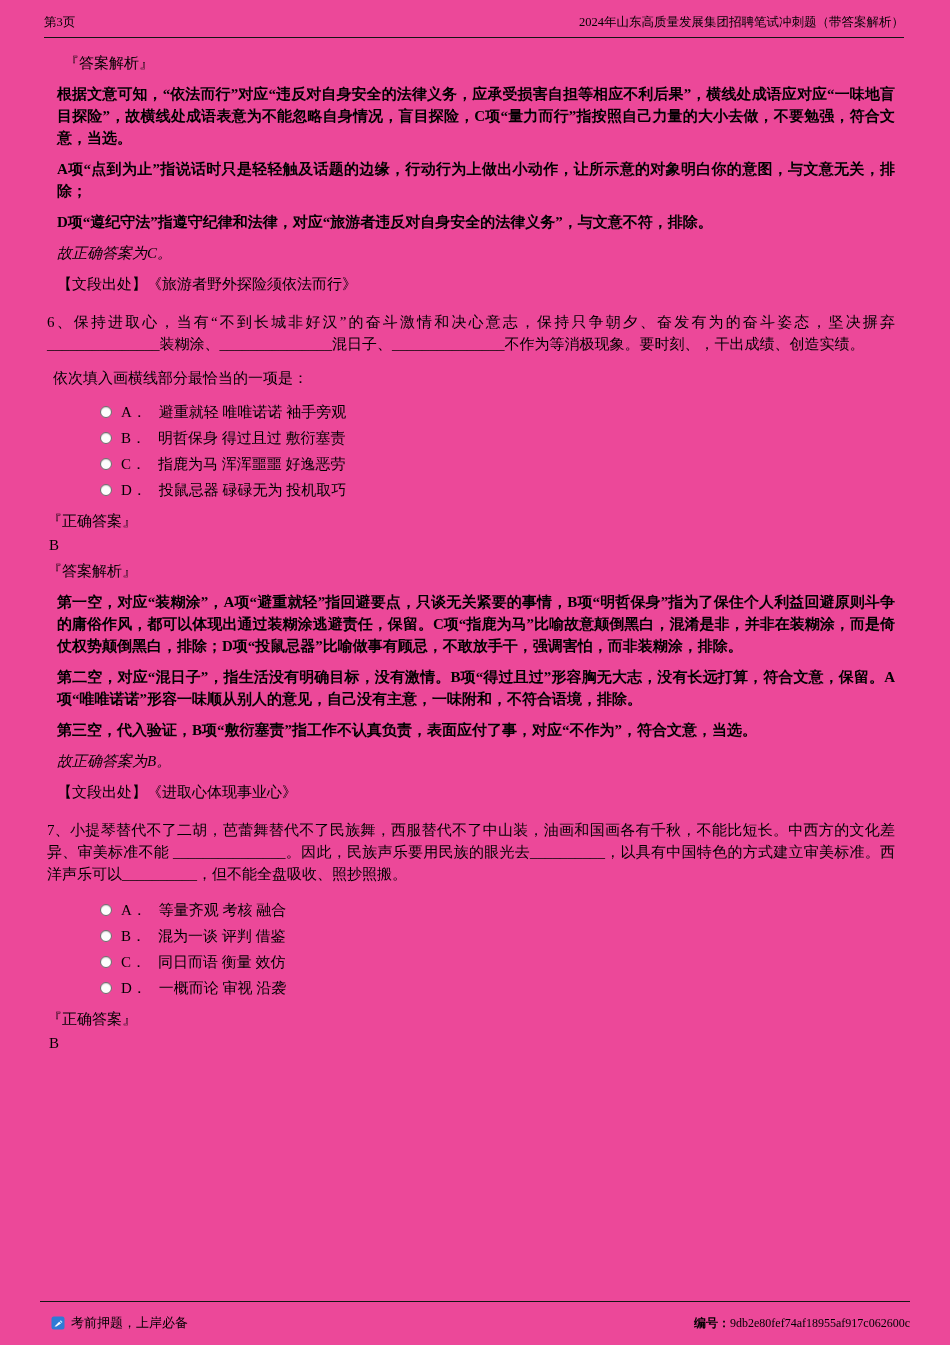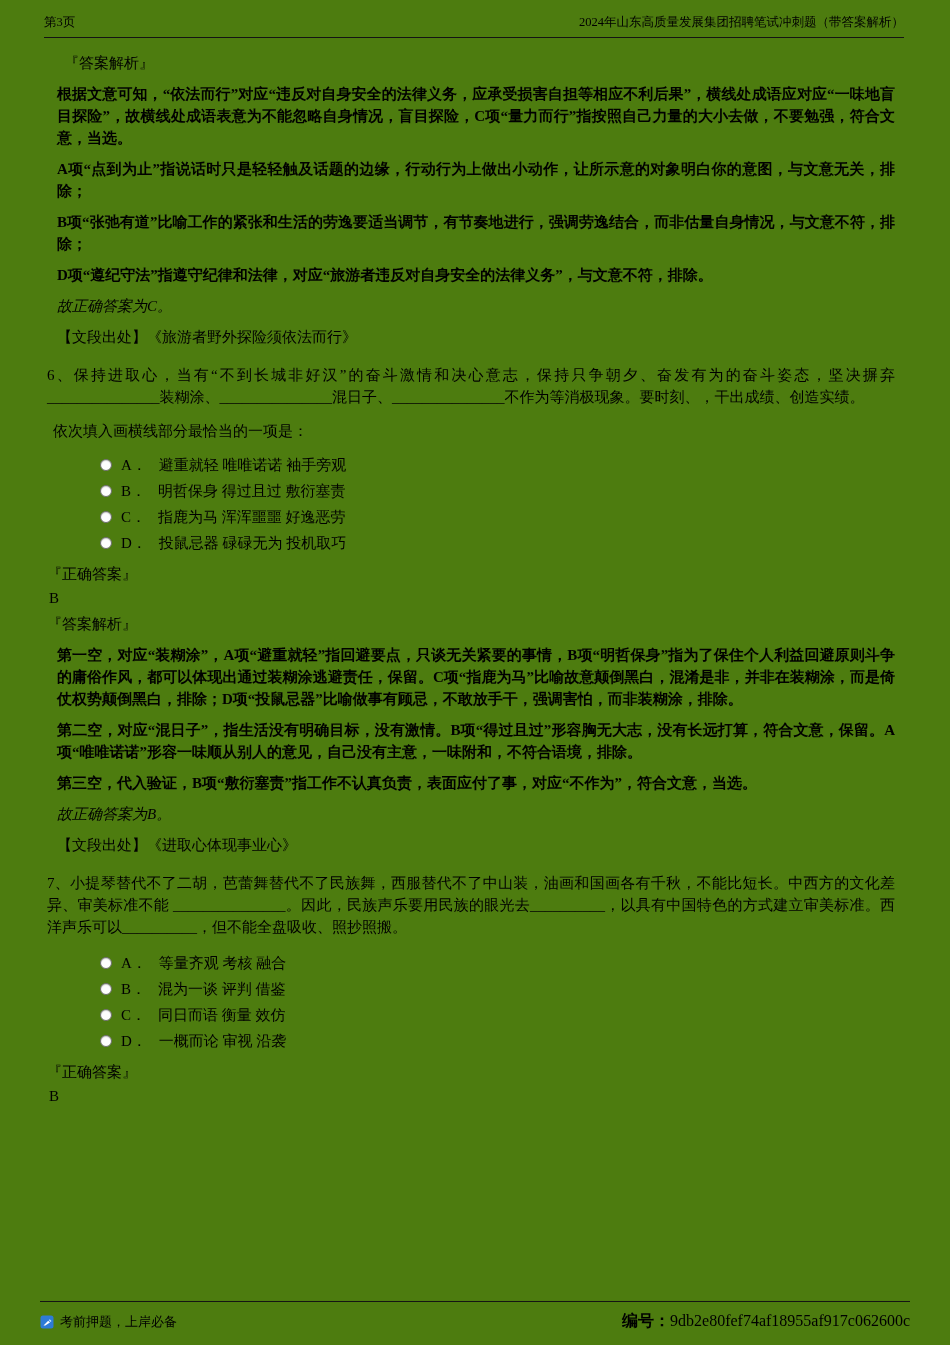--- a/index.html
+++ b/index.html
@@ -1,16 +1,16 @@
 <!DOCTYPE html>
 <html><head>
 <meta charset="utf-8">
 <style>
   html,body{margin:0;padding:0;background:#ffffff;}
-  .page{position:relative;width:950px;height:1345px;background:#4d7c0f;color:#000;
+  .page{position:relative;width:950px;height:1345px;background:#ec4899;color:#000;
         font-family:"Liberation Serif","DejaVu Serif",serif;overflow:hidden;margin:0 auto;}
   .header{position:absolute;top:14px;left:44px;right:46px;display:flex;
           justify-content:space-between;align-items:flex-end;font-size:12.5px;color:#000;}
   .header-rule{position:absolute;top:37px;left:44px;right:46px;height:0;border-top:1.6px solid #141414;}
   .content{position:absolute;top:52px;left:47px;width:848px;font-size:15px;line-height:22px;}
   .label-first{margin:0 0 9px 17px;}
   .label{margin:0 0 9px 0;}
   .para{margin:0 0 9px 10px;text-align:justify;font-weight:bold;}
   .ans{margin:0 0 9px 10px;font-style:italic;}
   .source{margin:0 0 16px 10px;}
@@ -18,44 +18,43 @@
   .prompt{margin:0 0 10px 6px;}
   .options{margin:0 0 7px 53px;}
   .option{display:flex;align-items:center;height:26px;cursor:default;}
   .radio{width:10px;height:10px;border:1.5px solid #6e6e6e;border-radius:50%;
          background:#fdfdfd;margin-right:9px;flex:0 0 auto;
          box-shadow:inset 0 1px 1px rgba(0,0,0,.18);}
   .opt-letter{margin-right:12px;}
   .correct-label{margin:0 0 2px 0;}
   .correct-val{margin:0 0 4px 2px;}
   .footer-rule{position:absolute;left:40px;right:40px;bottom:43px;height:0;border-top:1.4px solid #141414;}
-  .footer{position:absolute;left:40px;right:40px;bottom:13px;display:flex;
+  .footer{position:absolute;left:51px;right:40px;bottom:13px;display:flex;
           justify-content:space-between;align-items:center;font-size:13px;}
   .footer-left{display:flex;align-items:center;gap:6px;}
   .footer-icon{width:14px;height:14px;display:inline-block;line-height:0;}
-  .footer-code{font-size:16px;}
+  .footer-code{font-size:12px;}
   .code-label{font-weight:bold;}
 </style>
 </head>
 <body>
 
 <div class="page">
 
   <div class="header">
     <span>第3页</span>
     <span>2024年山东高质量发展集团招聘笔试冲刺题（带答案解析）</span>
   </div>
   <div class="header-rule"></div>
 
   <div class="content">
 
     <p class="label-first">『答案解析』</p>
     <p class="para">根据文意可知，“依法而行”对应“违反对自身安全的法律义务，应承受损害自担等相应不利后果”，横线处成语应对应“一味地盲目探险”，故横线处成语表意为不能忽略自身情况，盲目探险，C项“量力而行”指按照自己力量的大小去做，不要勉强，符合文意，当选。</p>
     <p class="para">A项“点到为止”指说话时只是轻轻触及话题的边缘，行动行为上做出小动作，让所示意的对象明白你的意图，与文意无关，排除；</p>
-    <p class="para">B项“张弛有道”比喻工作的紧张和生活的劳逸要适当调节，有节奏地进行，强调劳逸结合，而非估量自身情况，与文意不符，排除；</p>
     <p class="para">D项“遵纪守法”指遵守纪律和法律，对应“旅游者违反对自身安全的法律义务”，与文意不符，排除。</p>
     <p class="ans">故正确答案为C。</p>
     <p class="source">【文段出处】《旅游者野外探险须依法而行》</p>
 
     <p class="stem">6、保持进取心，当有“不到长城非好汉”的奋斗激情和决心意志，保持只争朝夕、奋发有为的奋斗姿态，坚决摒弃 _______________装糊涂、_______________混日子、_______________不作为等消极现象。要时刻、，干出成绩、创造实绩。</p>
     <p class="prompt">依次填入画横线部分最恰当的一项是：</p>
     <div class="options">
       <div class="option">
         <span class="radio"></span>
         <span class="opt-letter">A．</span>

